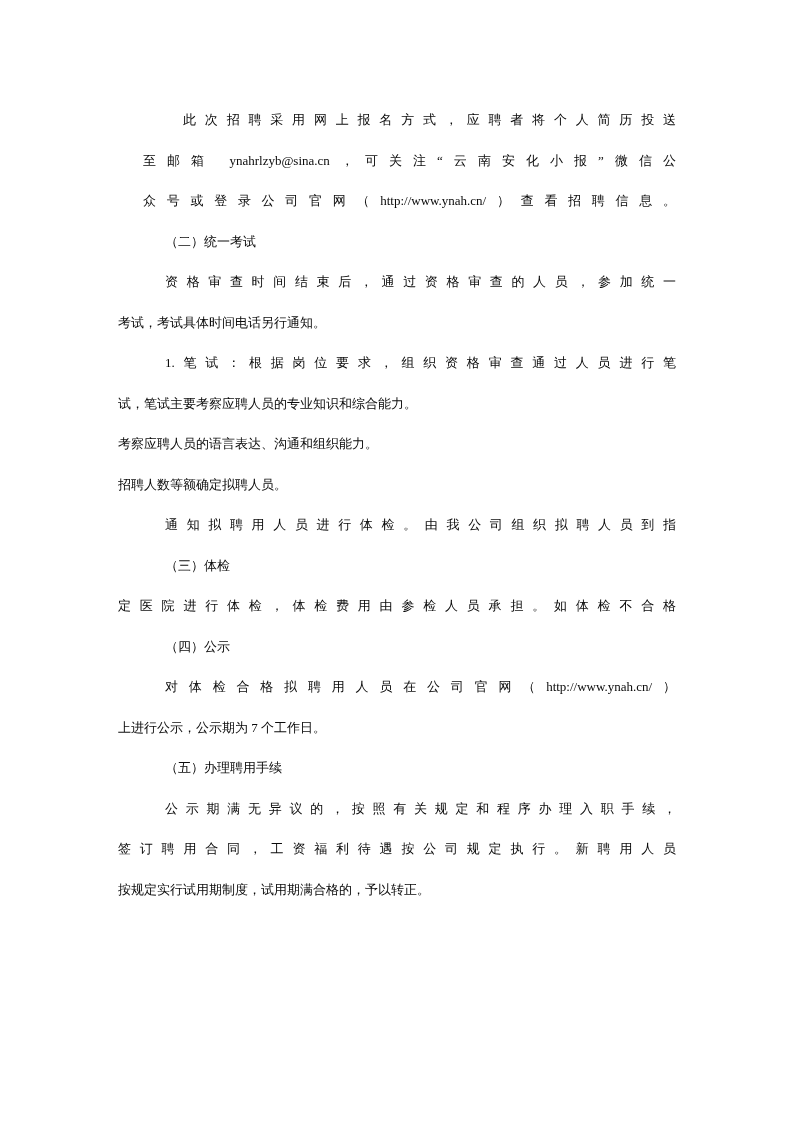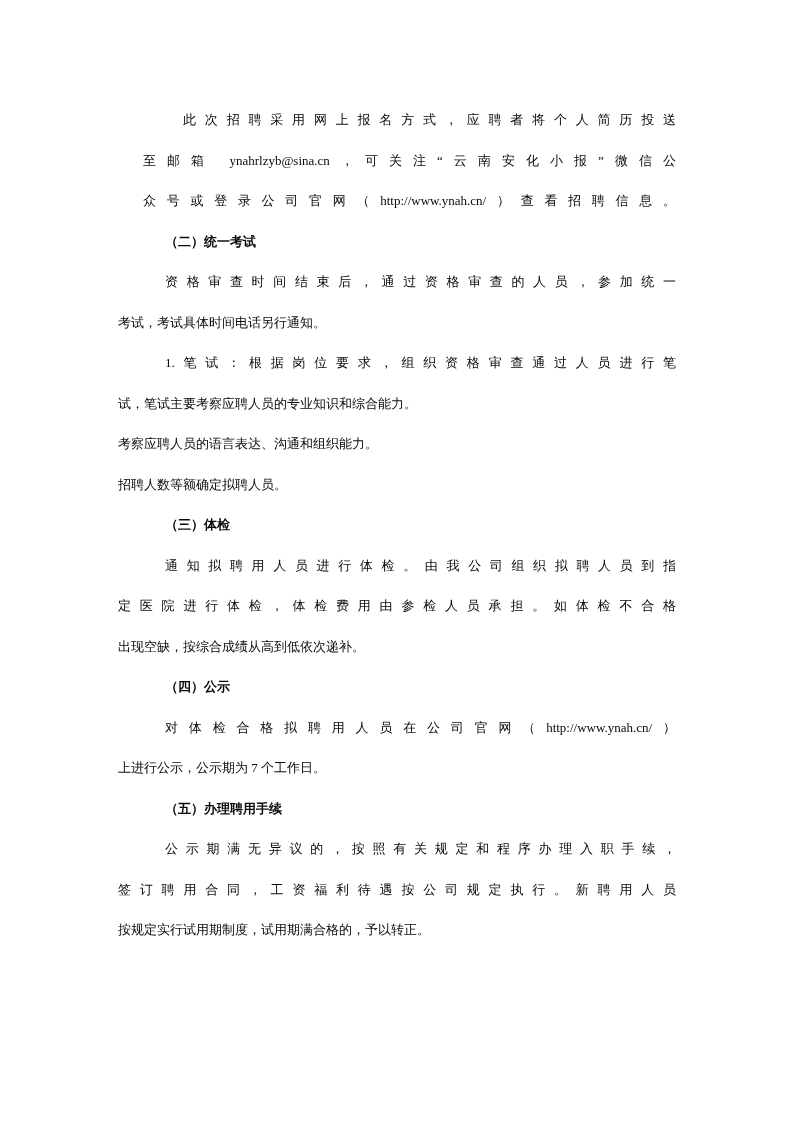--- a/index.html
+++ b/index.html
@@ -45,21 +45,20 @@
   .line.p1 {
     margin-left: 25px;
   }
   .line.p1.first {
     text-indent: 40px;
   }
   .line.heading {
     text-align: center;
     text-align-last: left;
     text-indent: 47px;
-    font-weight: bold;
   }
 </style>
 </head>
 <body>
 
 <div class="page">
   <div class="doc">
 
     <div class="line fill first p1">此次招聘采用网上报名方式，应聘者将个人简历投送</div>
     <div class="line fill p1">至邮箱 ynahrlzyb@sina.cn，可关注“云南安化小报”微信公</div>
@@ -70,25 +69,24 @@
     <div class="line first">资格审查时间结束后，通过资格审查的人员，参加统一</div>
     <div class="line no-fill">考试，考试具体时间电话另行通知。</div>
 
     <div class="line first">1.笔试：根据岗位要求，组织资格审查通过人员进行笔</div>
     <div class="line no-fill">试，笔试主要考察应聘人员的专业知识和综合能力。</div>
 
     <div class="line no-fill">考察应聘人员的语言表达、沟通和组织能力。</div>
 
     <div class="line no-fill">招聘人数等额确定拟聘人员。</div>
 
+    <div class="line first">通知拟聘用人员进行体检。由我公司组织拟聘人员到指</div>
+
     <div class="line heading">（三）体检</div>
-
-    <div class="line first">通知拟聘用人员进行体检。由我公司组织拟聘人员到指</div>
     <div class="line">定医院进行体检，体检费用由参检人员承担。如体检不合格</div>
-    <div class="line no-fill">出现空缺，按综合成绩从高到低依次递补。</div>
 
     <div class="line heading">（四）公示</div>
 
     <div class="line first">对体检合格拟聘用人员在公司官网（http://www.ynah.cn/）</div>
     <div class="line no-fill">上进行公示，公示期为 7 个工作日。</div>
 
     <div class="line heading">（五）办理聘用手续</div>
 
     <div class="line first">公示期满无异议的，按照有关规定和程序办理入职手续，</div>
     <div class="line">签订聘用合同，工资福利待遇按公司规定执行。新聘用人员</div>

